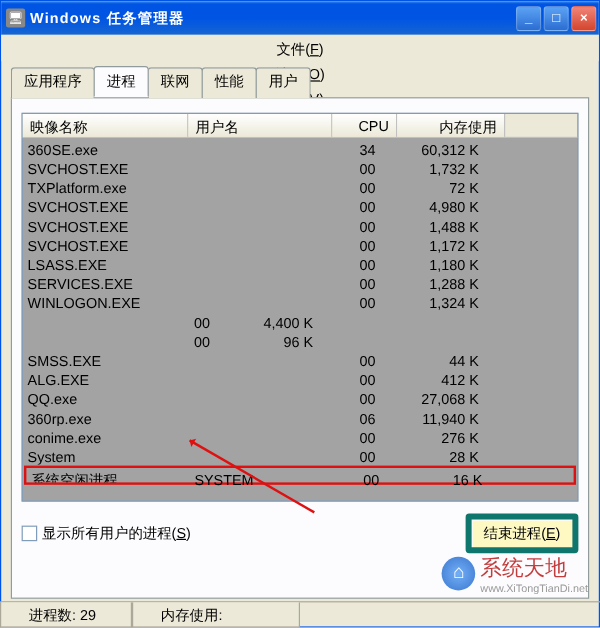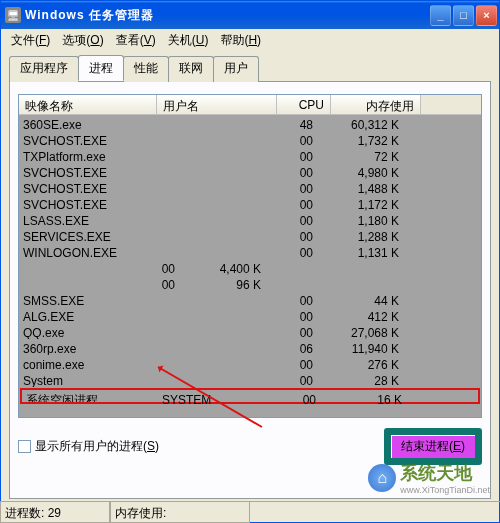--- a/index.html
+++ b/index.html
@@ -7,21 +7,21 @@
 
 .window { width: 500px; height: 523px; border: 1px solid #0054e3; background: #ece9d8; }
 
 .titlebar { height: 28px; background: linear-gradient(180deg, #3c8cea 0%, #0054e3 8%, #0054e3 50%, #1665d1 100%); display: flex; align-items: center; padding: 0 2px 0 4px; color: white; }
 .titlebar-icon { width: 16px; height: 16px; background: #888; border-radius: 2px; margin-right: 4px; display: inline-flex; align-items: center; justify-content: center; font-size: 10px; }
 .titlebar-text { flex: 1; font-weight: bold; letter-spacing: 1px; }
 .titlebar-buttons { display: flex; gap: 2px; }
 .tbtn { width: 21px; height: 21px; background: linear-gradient(180deg, #5ba3f5, #2c6dd1); border: 1px solid #fff3; border-radius: 3px; color: white; font-weight: bold; font-size: 11px; display: flex; align-items: center; justify-content: center; cursor: pointer; }
 .tbtn.close { background: linear-gradient(180deg, #f08478, #d4452e); }
 
-.menubar { height: 22px; display: flex; align-items: center; padding: 2px 4px; background: #ece9d8; }
+.menubar { height: 22px; display: flex; align-items: center; padding: 2px 4px; background: #ece9d8; flex-direction: column; }
 .menuitem { padding: 2px 6px; cursor: pointer; }
 .menu-underline { text-decoration: underline; }
 
 .tabarea { margin: 4px 8px 0 8px; }
 .tabs { display: flex; position: relative; z-index: 2; }
 .tab { padding: 3px 10px; border: 1px solid #919b9c; border-bottom: none; background: #ece9d8; margin-right: -1px; border-radius: 3px 3px 0 0; cursor: pointer; position: relative; top: 1px; }
 .tab.active { background: #fcfcfe; z-index: 3; border-bottom: 1px solid #fcfcfe; top: 0; padding-top: 4px; }
 .tabpanel { border: 1px solid #919b9c; background: #fcfcfe; height: 418px; padding: 12px 8px 8px 8px; position: relative; }
 
 .listview { border: 1px solid #7f9db9; background: #a3a3a3; height: 324px; position: relative; }
@@ -36,31 +36,31 @@
 .row { display: flex; padding: 2px 0 0 2px; line-height: 16px; height: 16px; cursor: pointer; }
 .row.highlighted { border: 2px solid #d11; margin: 1px 1px; }
 .cell1 { width: 138px; padding-left: 2px; white-space: nowrap; overflow: hidden; }
 .cell2 { width: 120px; }
 .cell3 { width: 42px; text-align: right; padding-right: 8px; }
 .cell4 { width: 82px; text-align: right; padding-right: 4px; }
 
 .bottombar { display: flex; justify-content: space-between; align-items: center; margin-top: 10px; }
 .checkbox-wrap { display: flex; align-items: center; gap: 4px; }
 .checkbox { width: 13px; height: 13px; border: 1px solid #7f9db9; background: white; cursor: pointer; }
-.btn { padding: 3px 10px; border: 7px solid #0f766e; background: #d946ef; border-radius: 3px; cursor: pointer; box-shadow: 1px 1px 0 #fff inset; margin-left: 36px; }
+.btn { padding: 3px 10px; border: 5px solid #0f766e; background: #fef9c3; border-radius: 3px; cursor: pointer; box-shadow: 1px 1px 0 #fff inset; margin-left: 36px; }
 
 .statusbar { position: absolute; bottom: 0; left: 0; right: 0; height: 22px; display: flex; border-top: 1px solid #aca899; }
-.statuscell { border: 1px solid #aca899; border-top: none; padding: 3px 4px; background: #ece9d8; }
+.statuscell { border: 1px solid #aca899; border-top: none; padding: 3px 23px; background: #ece9d8; }
 .statuscell:nth-child(1) { width: 110px; }
 .statuscell:nth-child(2) { width: 140px; }
 .statuscell:nth-child(3) { flex: 1; }
 
 .watermark { position: absolute; right: 10px; bottom: 28px; display: flex; align-items: center; gap: 4px; opacity: 0.85; pointer-events: none; }
 .watermark-icon { width: 28px; height: 28px; background: radial-gradient(circle, #5ba3f5, #1a5fc7); border-radius: 50%; display: flex; align-items: center; justify-content: center; color: white; font-size: 16px; font-weight: bold; }
-.watermark-text { font-size: 18px; font-weight: bold; color: #4d7c0f; }
+.watermark-text { font-size: 18px; font-weight: normal; color: #b91c1c; }
 .watermark-sub { font-size: 9px; color: #888; }
 
 .redarrow { position: absolute; left: 148px; bottom: 130px; width: 120px; height: 2px; background: #d11; transform: rotate(30deg); transform-origin: left; pointer-events: none; }
 .redarrow::before { content: ""; position: absolute; left: -4px; top: -3px; border: 4px solid transparent; border-right-color: #d11; }
 
 ::-webkit-scrollbar { width: 17px; }
 ::-webkit-scrollbar-track { background: #f0f0f0; border-left: 1px solid #c0c0c0; }
 ::-webkit-scrollbar-thumb { background: #c8d6f0; border: 1px solid #7f9db9; }
 ::-webkit-scrollbar-button { height: 17px; background: #ece9d8; border: 1px solid #7f9db9; }
 </style>
@@ -84,38 +84,38 @@
     <span class="menuitem"><span>选项</span>(<span class="menu-underline">O</span>)</span>
     <span class="menuitem"><span>查看</span>(<span class="menu-underline">V</span>)</span>
     <span class="menuitem"><span>关机</span>(<span class="menu-underline">U</span>)</span>
     <span class="menuitem"><span>帮助</span>(<span class="menu-underline">H</span>)</span>
   </div>
 
   <div class="tabarea">
     <div class="tabs">
       <div class="tab">应用程序</div>
       <div class="tab active">进程</div>
+      <div class="tab">联网</div>
       <div class="tab">性能</div>
-      <div class="tab">联网</div>
       <div class="tab">用户</div>
     </div>
     <div class="tabpanel">
 
       <div class="listview">
         <div class="listheader">
           <div class="colhead col1">映像名称</div>
           <div class="colhead col2">用户名</div>
           <div class="colhead col3">CPU</div>
           <div class="colhead col4">内存使用</div>
         </div>
         <div class="listbody" id="listbody">
             <div class="row">
               <div class="cell1">360SE.exe</div>
               <div class="cell2"></div>
-              <div class="cell3">48</div>
+              <div class="cell3">34</div>
               <div class="cell4">60,312 K</div>
             </div>
             <div class="row">
               <div class="cell1">SVCHOST.EXE</div>
               <div class="cell2"></div>
               <div class="cell3">00</div>
               <div class="cell4">1,732 K</div>
             </div>
             <div class="row">
               <div class="cell1">TXPlatform.exe</div>
@@ -150,21 +150,21 @@
             <div class="row">
               <div class="cell1">SERVICES.EXE</div>
               <div class="cell2"></div>
               <div class="cell3">00</div>
               <div class="cell4">1,288 K</div>
             </div>
             <div class="row">
               <div class="cell1">WINLOGON.EXE</div>
               <div class="cell2"></div>
               <div class="cell3">00</div>
-              <div class="cell4">1,131 K</div>
+              <div class="cell4">1,324 K</div>
             </div>
             <div class="row">
               <div class="cell2"></div>
               <div class="cell3">00</div>
               <div class="cell4">4,400 K</div>
             </div>
             <div class="row">
               <div class="cell2"></div>
               <div class="cell3">00</div>
               <div class="cell4">96 K</div>

